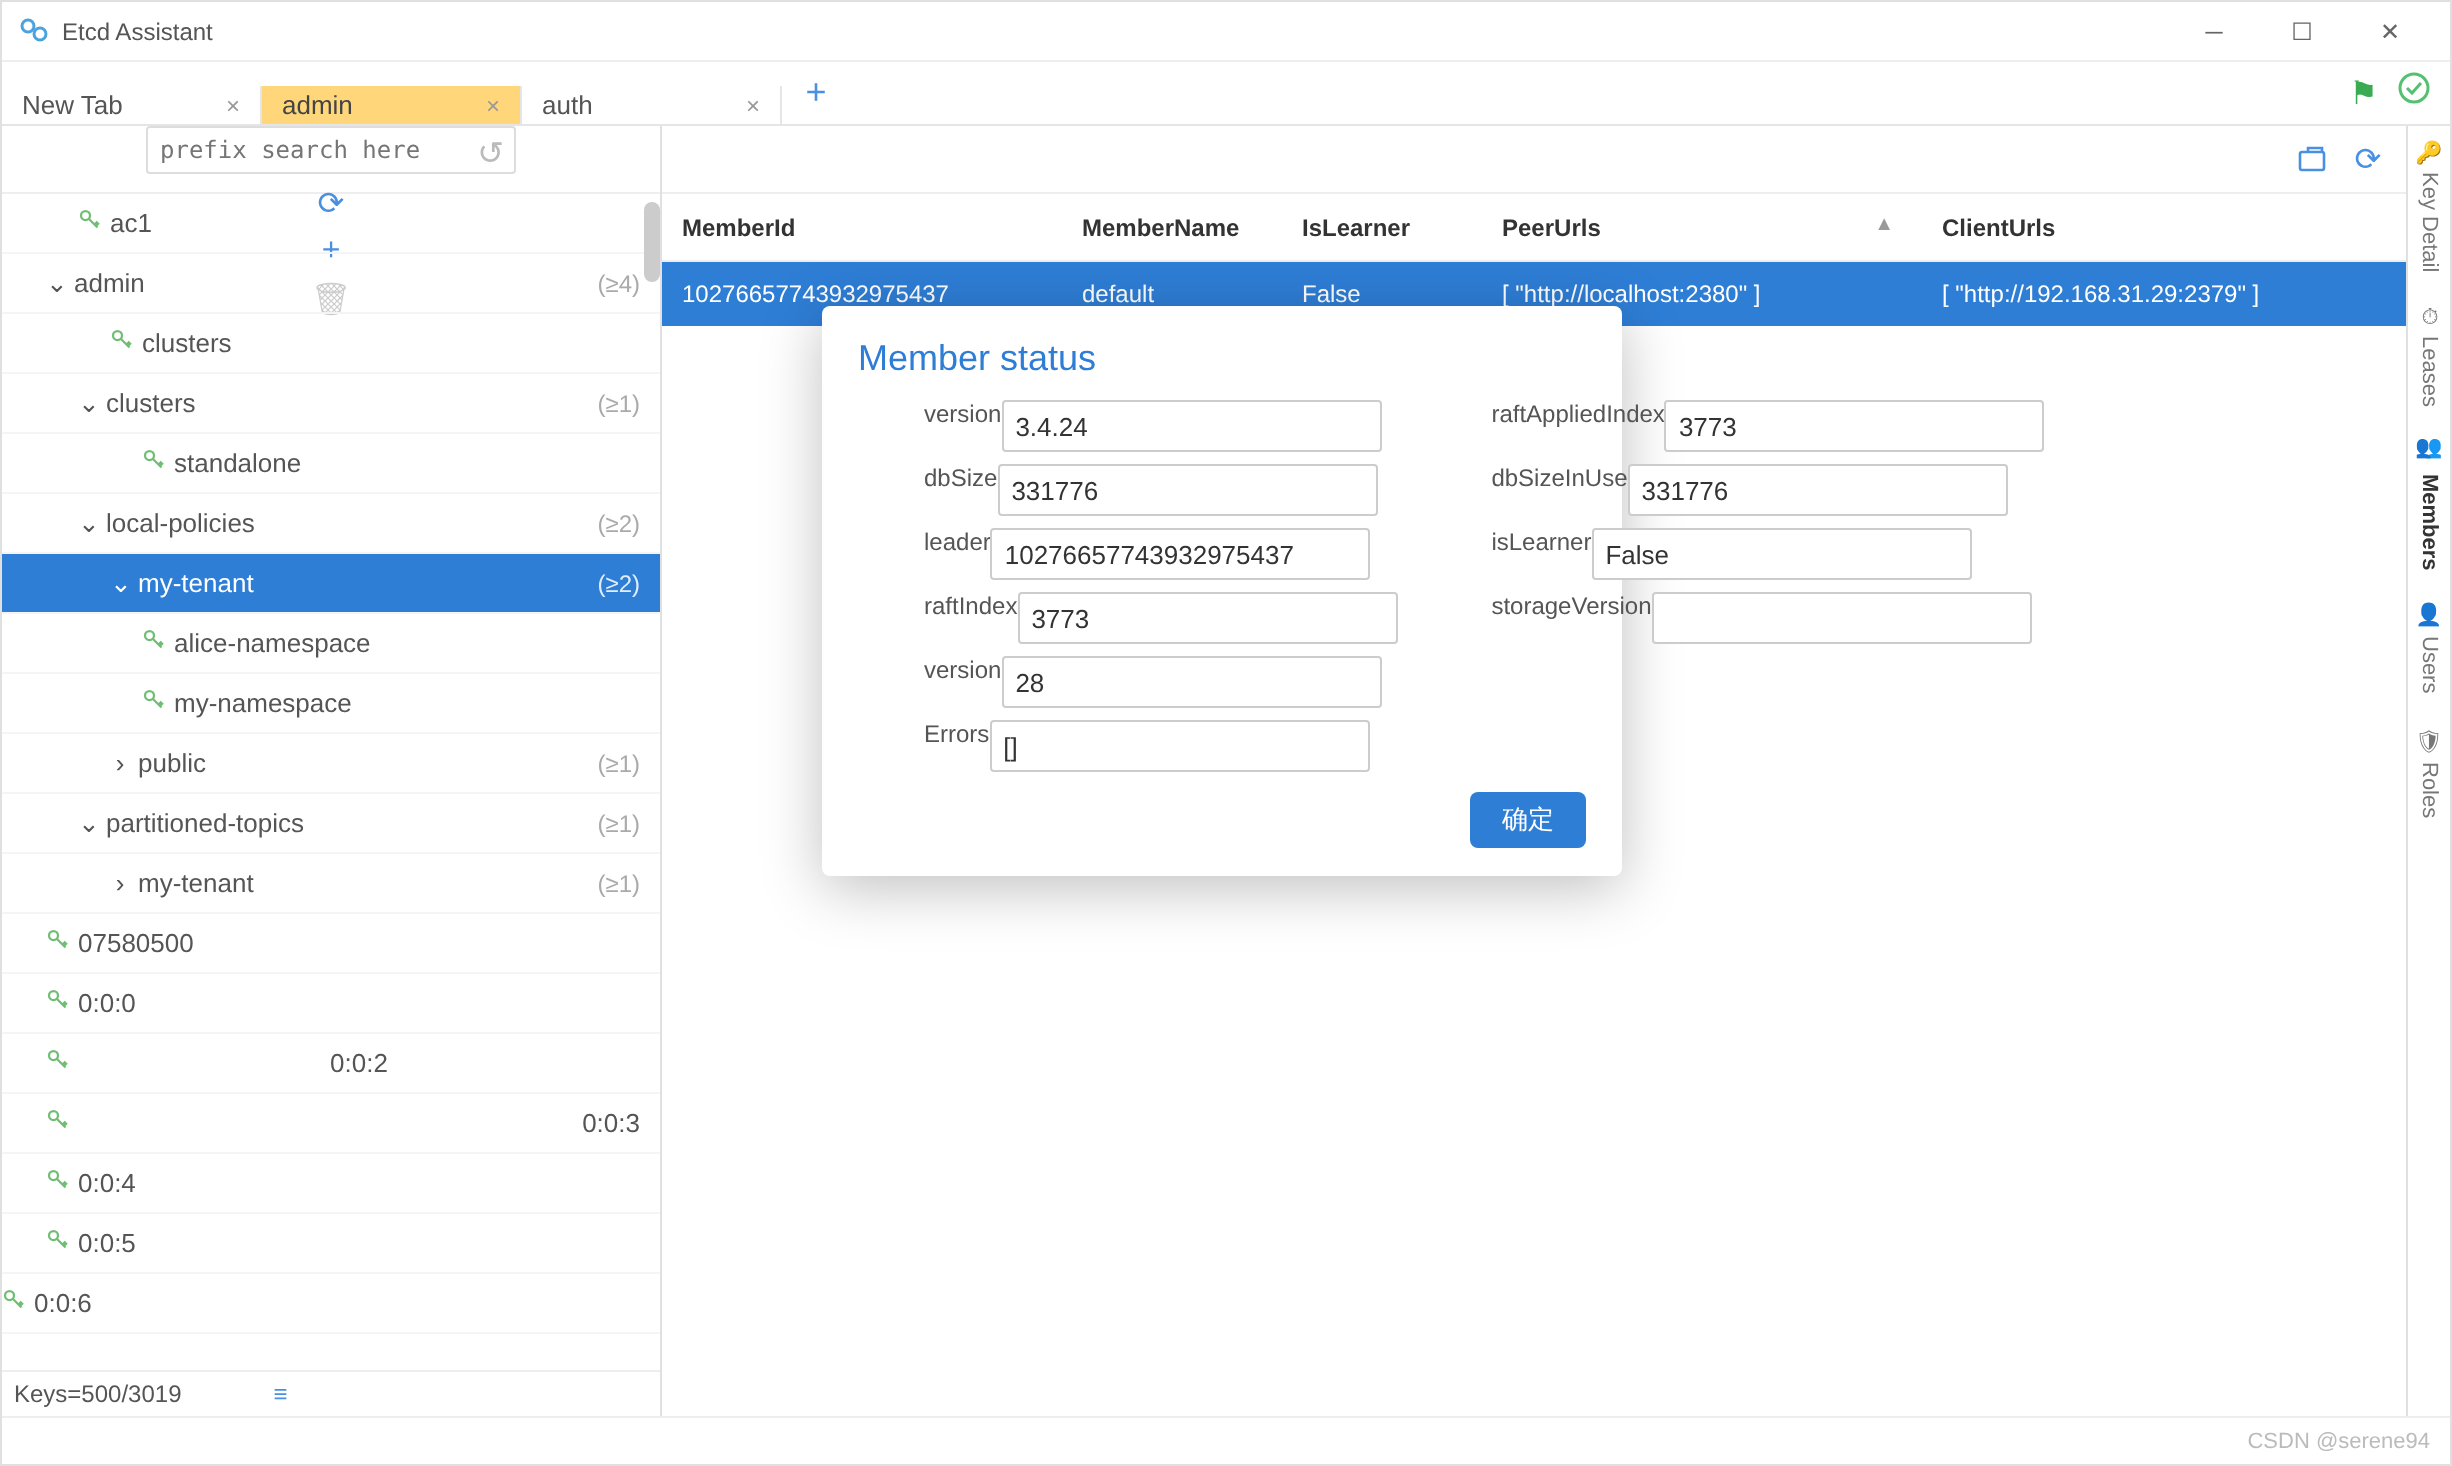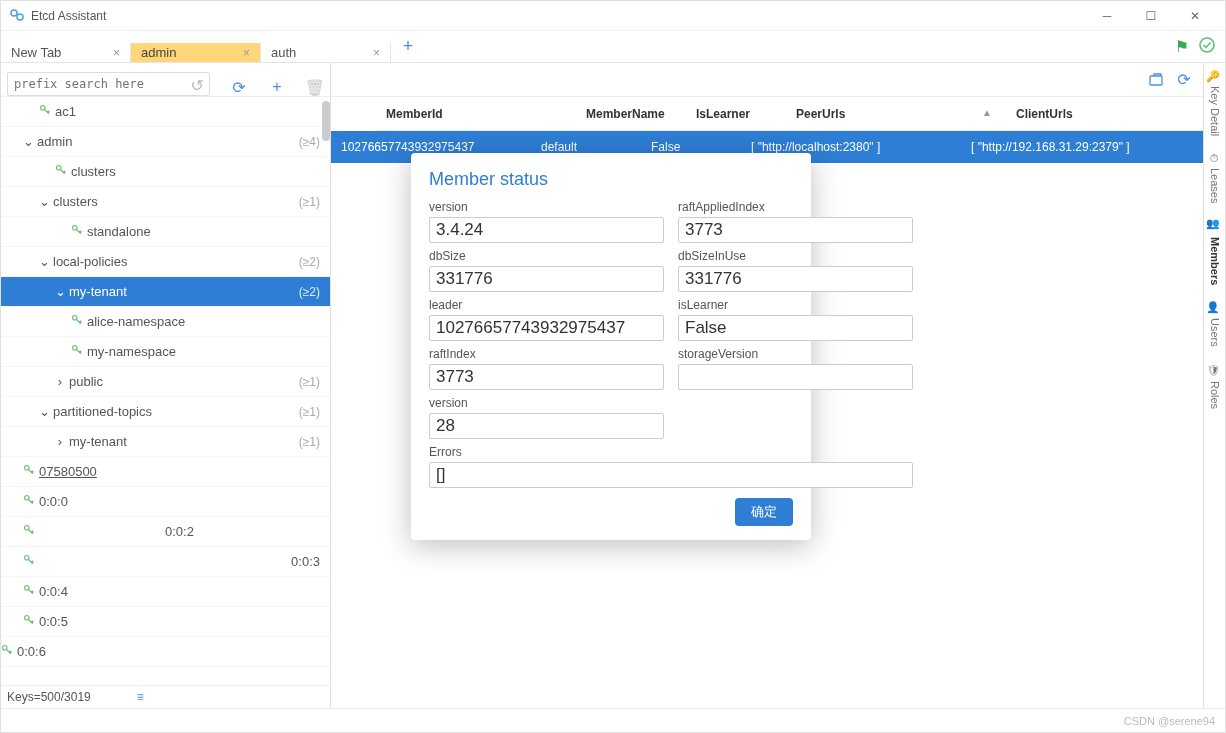--- a/index.html
+++ b/index.html
@@ -12,57 +12,57 @@
 .tab { display:flex; align-items:center; padding:0 10px; min-width:130px; border-right:1px solid #e5e5e5; font-size:13px; color:#555; position:relative;margin-top:12px;}
 .tab.active { background:#ffd67a; color:#444;}
 .tab .close-x { margin-left:auto; color:#999; font-size:12px; cursor:pointer;}
 .tab-add { display:flex; align-items:center; justify-content:center; width:34px; color:#4a90e2; font-size:18px;}
 .tabrow .tabright { margin-left:auto; display:flex; align-items:center; gap:10px; padding-right:10px;}
 .flagicon { color:#3aaa53;}
 .checkcircle { color:#55c070; font-size:16px;}
 
 .mainrow { display:flex; height: calc(100% - 30px - 32px - 24px); }
 .sidebar { width: 330px; border-right:1px solid #e0e0e0; display:flex; flex-direction:column; position:relative;}
-.sb-toolbar { height: 34px; border-bottom:1px solid #eee; display:flex; align-items:flex-end; padding:0 6px; gap:20px;}
+.sb-toolbar { height: 34px; border-bottom:1px solid #eee; display:flex; align-items:center; padding:0 6px; gap:6px;flex-direction:column;}
 .sb-search { flex:1; position:relative;}
 .sb-search input { width:100%; height:24px; border:1px solid #ddd; border-radius:2px; padding:0 24px 0 6px; font-family: ui-monospace,monospace; font-size:12px; color:#999;}
 .sb-search .s-icon { position:absolute; right:6px; top:4px; color:#bbb;}
 .tb-icon { width:18px; height:18px; display:flex; align-items:center; justify-content:center; color:#4a90e2; cursor:pointer;}
 .tb-icon.disabled { color:#ccc;}
 .tree { flex:1; overflow-y:auto; font-family: ui-monospace, "Cascadia Mono", Consolas, monospace; font-size:13px; position:relative;}
 .tree-row { display:flex; align-items:center; height:30px; padding-right:10px; border-bottom:1px solid #f5f5f5; color:#555;}
 .tree-row .label { flex:1; white-space:nowrap; overflow:hidden;}
 .tree-row .count { color:#aaa; font-size:12px;}
 .tree-row.sel { background:#2e7ed6; color:#fff;}
 .tree-row.sel .count { color:#e0eefc;}
 .key-svg { width:12px; height:12px; display:inline-block; margin-right:4px;}
 .chev { display:inline-block; width:10px; text-align:center; margin-right:4px; color:inherit;}
 .scrollthumb { position:absolute; right:0; top:4px; width:8px; height:40px; background:#ccc; border-radius:4px;}
 .sb-footer { height:23px; border-top:1px solid #eee; display:flex; align-items:center; padding:0 6px; font-family: ui-monospace, monospace; font-size:12px; color:#555;gap:40px;}
 .sb-footer .menu-icon { margin-left:6px; color:#4a90e2;}
 
 .content { flex:1; display:flex; flex-direction:column; position:relative;}
 .content-toolbar { height:34px; border-bottom:1px solid #eee; display:flex; align-items:center; justify-content:flex-end; padding:0 10px; gap:10px;}
 .table-wrap { flex:1; position:relative;}
-.thead { display:flex; height:34px; align-items:center; border-bottom:1px solid #eee; font-family: ui-monospace, monospace; font-size:12px; font-weight:bold; color:#333;margin-left:45px; }
+.thead { display:flex; height:34px; align-items:center; border-bottom:1px solid #eee; font-family: ui-monospace, monospace; font-size:12px; font-weight:bold; color:#333; }
 .thead > div, .trow > div { padding:0 10px;}
 .col-id { width:200px;}
 .col-name { width:110px;}
 .col-learn { width:100px;}
 .col-peer { width:220px;}
 .col-client{ flex:1;}
 .sortico { color:#999; margin-right:4px; font-size:10px;}
 .trow { display:flex; height:32px; align-items:center; font-family: ui-monospace, monospace; font-size:12px; background:#2e7ed6; color:#fff;}
 .dialog { position:absolute; top:56px; left:80px; width:400px; background:#fff; border-radius:4px; box-shadow:0 6px 30px rgba(0,0,0,0.25); padding:16px 18px 14px;}
 .dialog h3 { color:#2e7ed6; font-size:18px; font-weight:500; margin-bottom:10px;}
 .fields { display:grid; grid-template-columns:1fr 1fr; gap:6px 14px;}
-.field { display:flex; flex-direction:column;}
+.field { display:flex; flex-direction:row;margin-left:33px;}
 .field.full { grid-column:1/3;}
 .field label { font-size:12px; color:#555; margin-bottom:3px;}
-.field input { height:26px; border:1px solid #ccc; border-radius:2px; padding:0 6px; font-size:17px; color:#333; background:#fff;}
+.field input { height:26px; border:1px solid #ccc; border-radius:2px; padding:0 6px; font-size:13px; color:#333; background:#fff;}
 .dialog-actions { display:flex; justify-content:flex-end; margin-top:10px;}
 .ok-btn { background:#2e7ed6; color:#ffffff; border:none; border-radius:4px; height:28px; padding:0 16px; font-size:13px; cursor:pointer;}
 
 .rightbar { width:22px; border-left:1px solid #e0e0e0; display:flex; flex-direction:column; align-items:center; padding-top:6px; gap:16px;}
 .rtab { writing-mode:vertical-rl; font-size:11px; color:#777; display:flex; align-items:center; gap:4px; cursor:pointer;}
 .rtab.sel { color:#333; font-weight:600;}
 .ricon { font-size:11px;}
 
 .statusbar { height:24px; border-top:1px solid #eee; display:flex; align-items:center; justify-content:flex-end; padding:0 10px; font-size:11px; color:#bbb;}
 .keyshape { stroke:#6fbf73; stroke-width:1.5; fill:none; }
@@ -192,21 +192,21 @@
         <div class="tree-row" style="padding-left: 38px;">
           <span class="chev">⌄</span>
           <span class="label">partitioned-topics</span>
           <span class="count">(≥1)</span>
         </div>
         <div class="tree-row" style="padding-left: 54px;">
           <span class="chev">›</span>
           <span class="label">my-tenant</span>
           <span class="count">(≥1)</span>
         </div>
-        <div class="tree-row" style="padding-left: 22px; text-decoration: underline;">
+        <div class="tree-row" style="padding-left: 22px;">
           <span><svg class="key-svg" viewBox="0 0 16 16">
               <circle cx="5" cy="5" r="3" class="keyshape"></circle>
               <path d="M7 7 L13 13 M11 11 L13 9 M12 12 L14 10" class="keyshape"></path>
             </svg></span>
           <span class="label">07580500</span>
           <span class="count"></span>
         </div>
         <div class="tree-row" style="padding-left: 22px;">
           <span><svg class="key-svg" viewBox="0 0 16 16">
               <circle cx="5" cy="5" r="3" class="keyshape"></circle>

